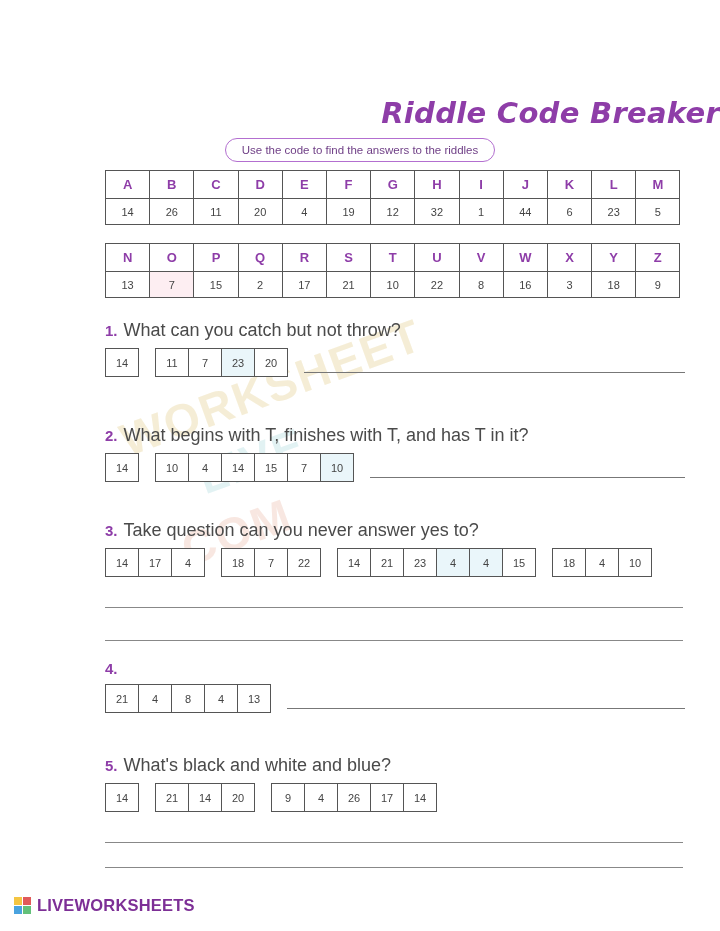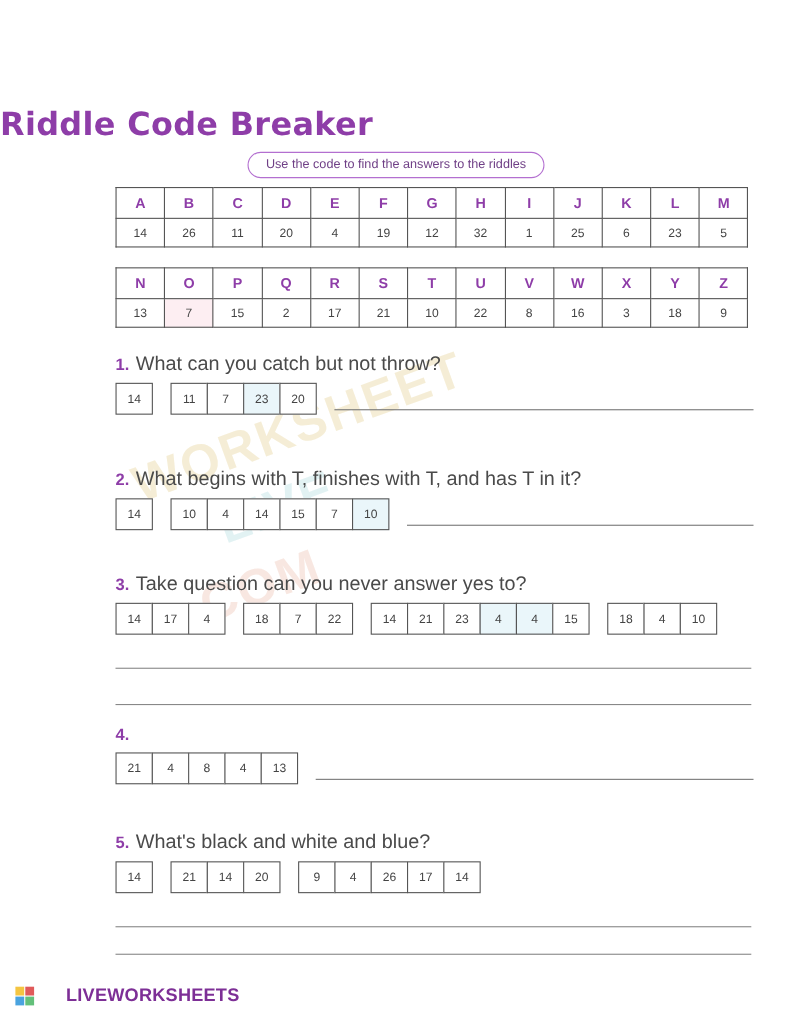--- a/index.html
+++ b/index.html
@@ -41,26 +41,27 @@
   }
   .watermark span { display: block; }
   .wm2 { color: #d9eef0; margin-left: 60px; }
   .wm3 { color: #f6e0d8; margin-left: 20px; }
 
   .title {
     position: absolute;
     top: 96px;
     left: 0;
     width: 720px;
-    text-align: left;
+    text-align: right;
     color: #8e3da8;
     font-size: 29px;
     font-weight: bold;
     letter-spacing: .3px;
     font-family: "DejaVu Sans", sans-serif;
+    font-style: italic;
   }
   .subtitle-wrap {
     position: absolute;
     top: 138px;
     left: 0;
     width: 720px;
     text-align: center;
   }
   .subtitle {
     display: inline-block;
@@ -187,21 +188,20 @@
   .lw-logo i { display: block; }
   .lw-logo i:nth-child(1) { background: #f4c542; }
   .lw-logo i:nth-child(2) { background: #e05a5a; }
   .lw-logo i:nth-child(3) { background: #4aa3df; }
   .lw-logo i:nth-child(4) { background: #63c07a; }
   .lw-text {
     color: #7d2f96;
     font-weight: bold;
     font-size: 16.5px;
     letter-spacing: .2px;
-    margin-left: 23px;
   }
 </style>
 </head>
 <body>
 
 <div class="page">
 
   <div class="watermark">
     <span class="wm1">WORKSHEET</span>
     <span class="wm2">LIVE</span>
@@ -234,21 +234,21 @@
     <tr class="nums" id="t1-nums">
           <td>14</td>
           <td>26</td>
           <td>11</td>
           <td>20</td>
           <td>4</td>
           <td>19</td>
           <td>12</td>
           <td>32</td>
           <td>1</td>
-          <td>25</td>
+          <td>44</td>
           <td>6</td>
           <td>23</td>
           <td>5</td>
         </tr>
   </tbody>
     </table>
 
   <table class="code-table table2">
     <tbody>
         <tr class="letters" id="t2-letters">

